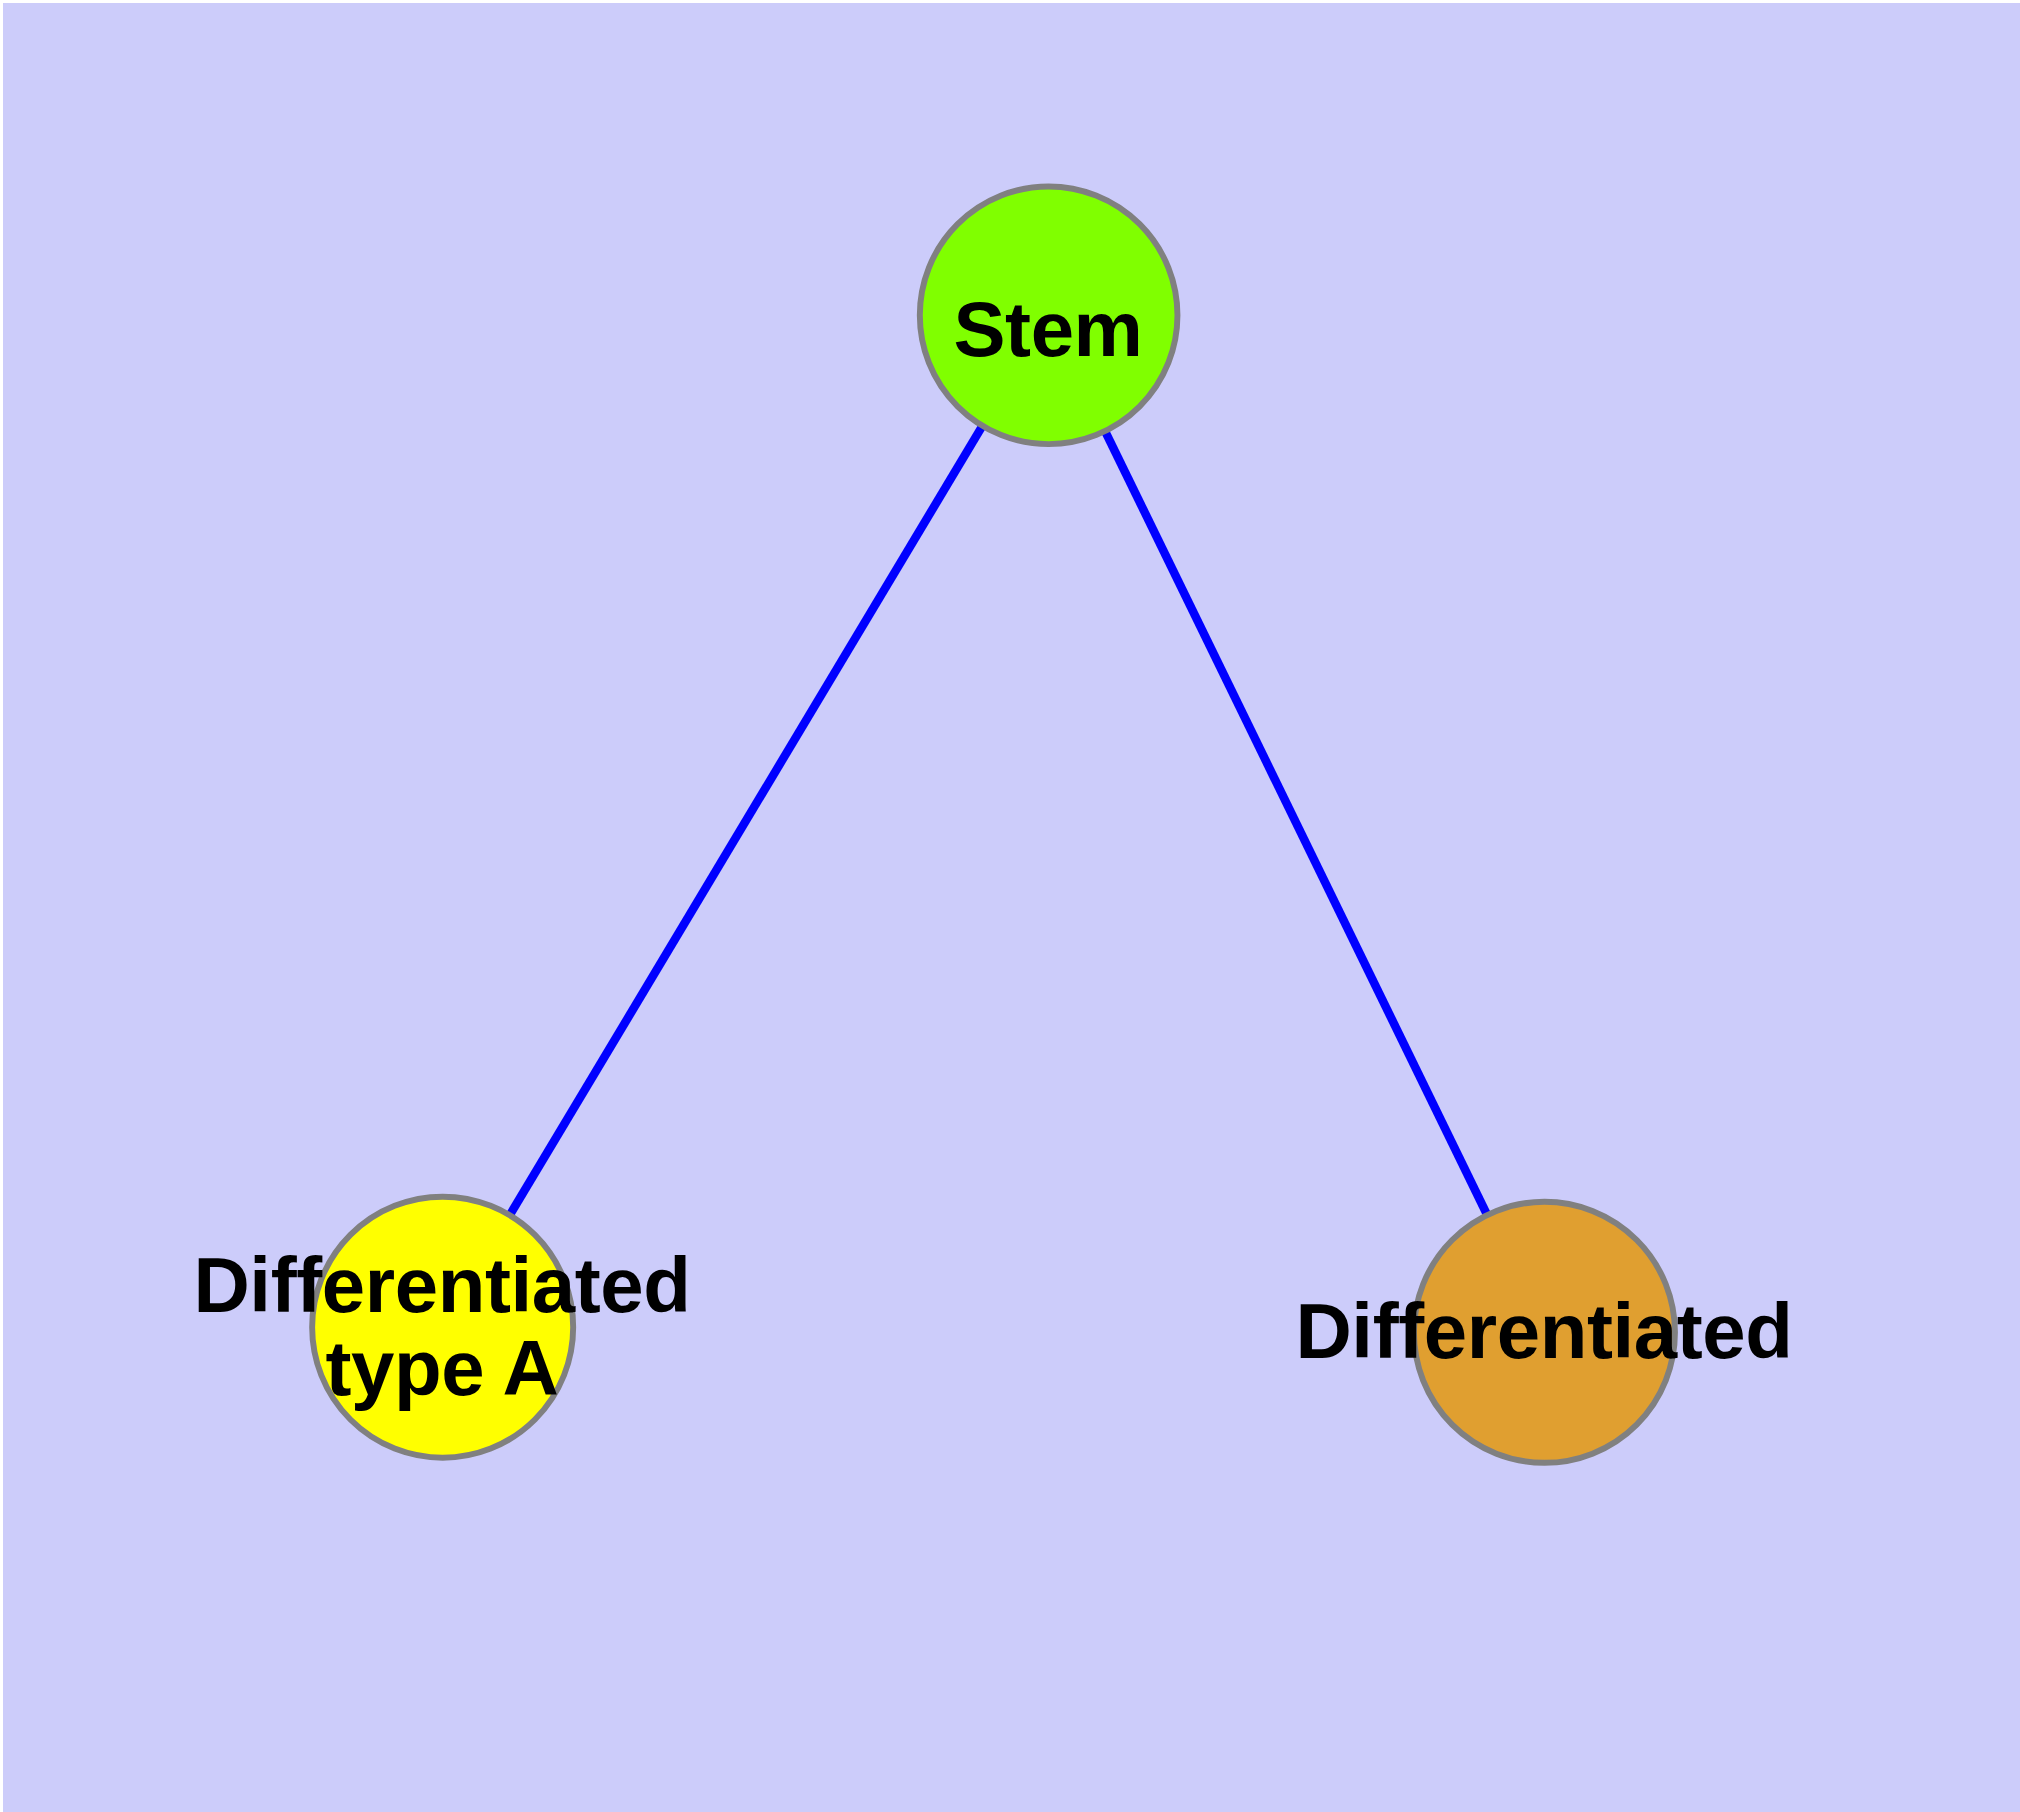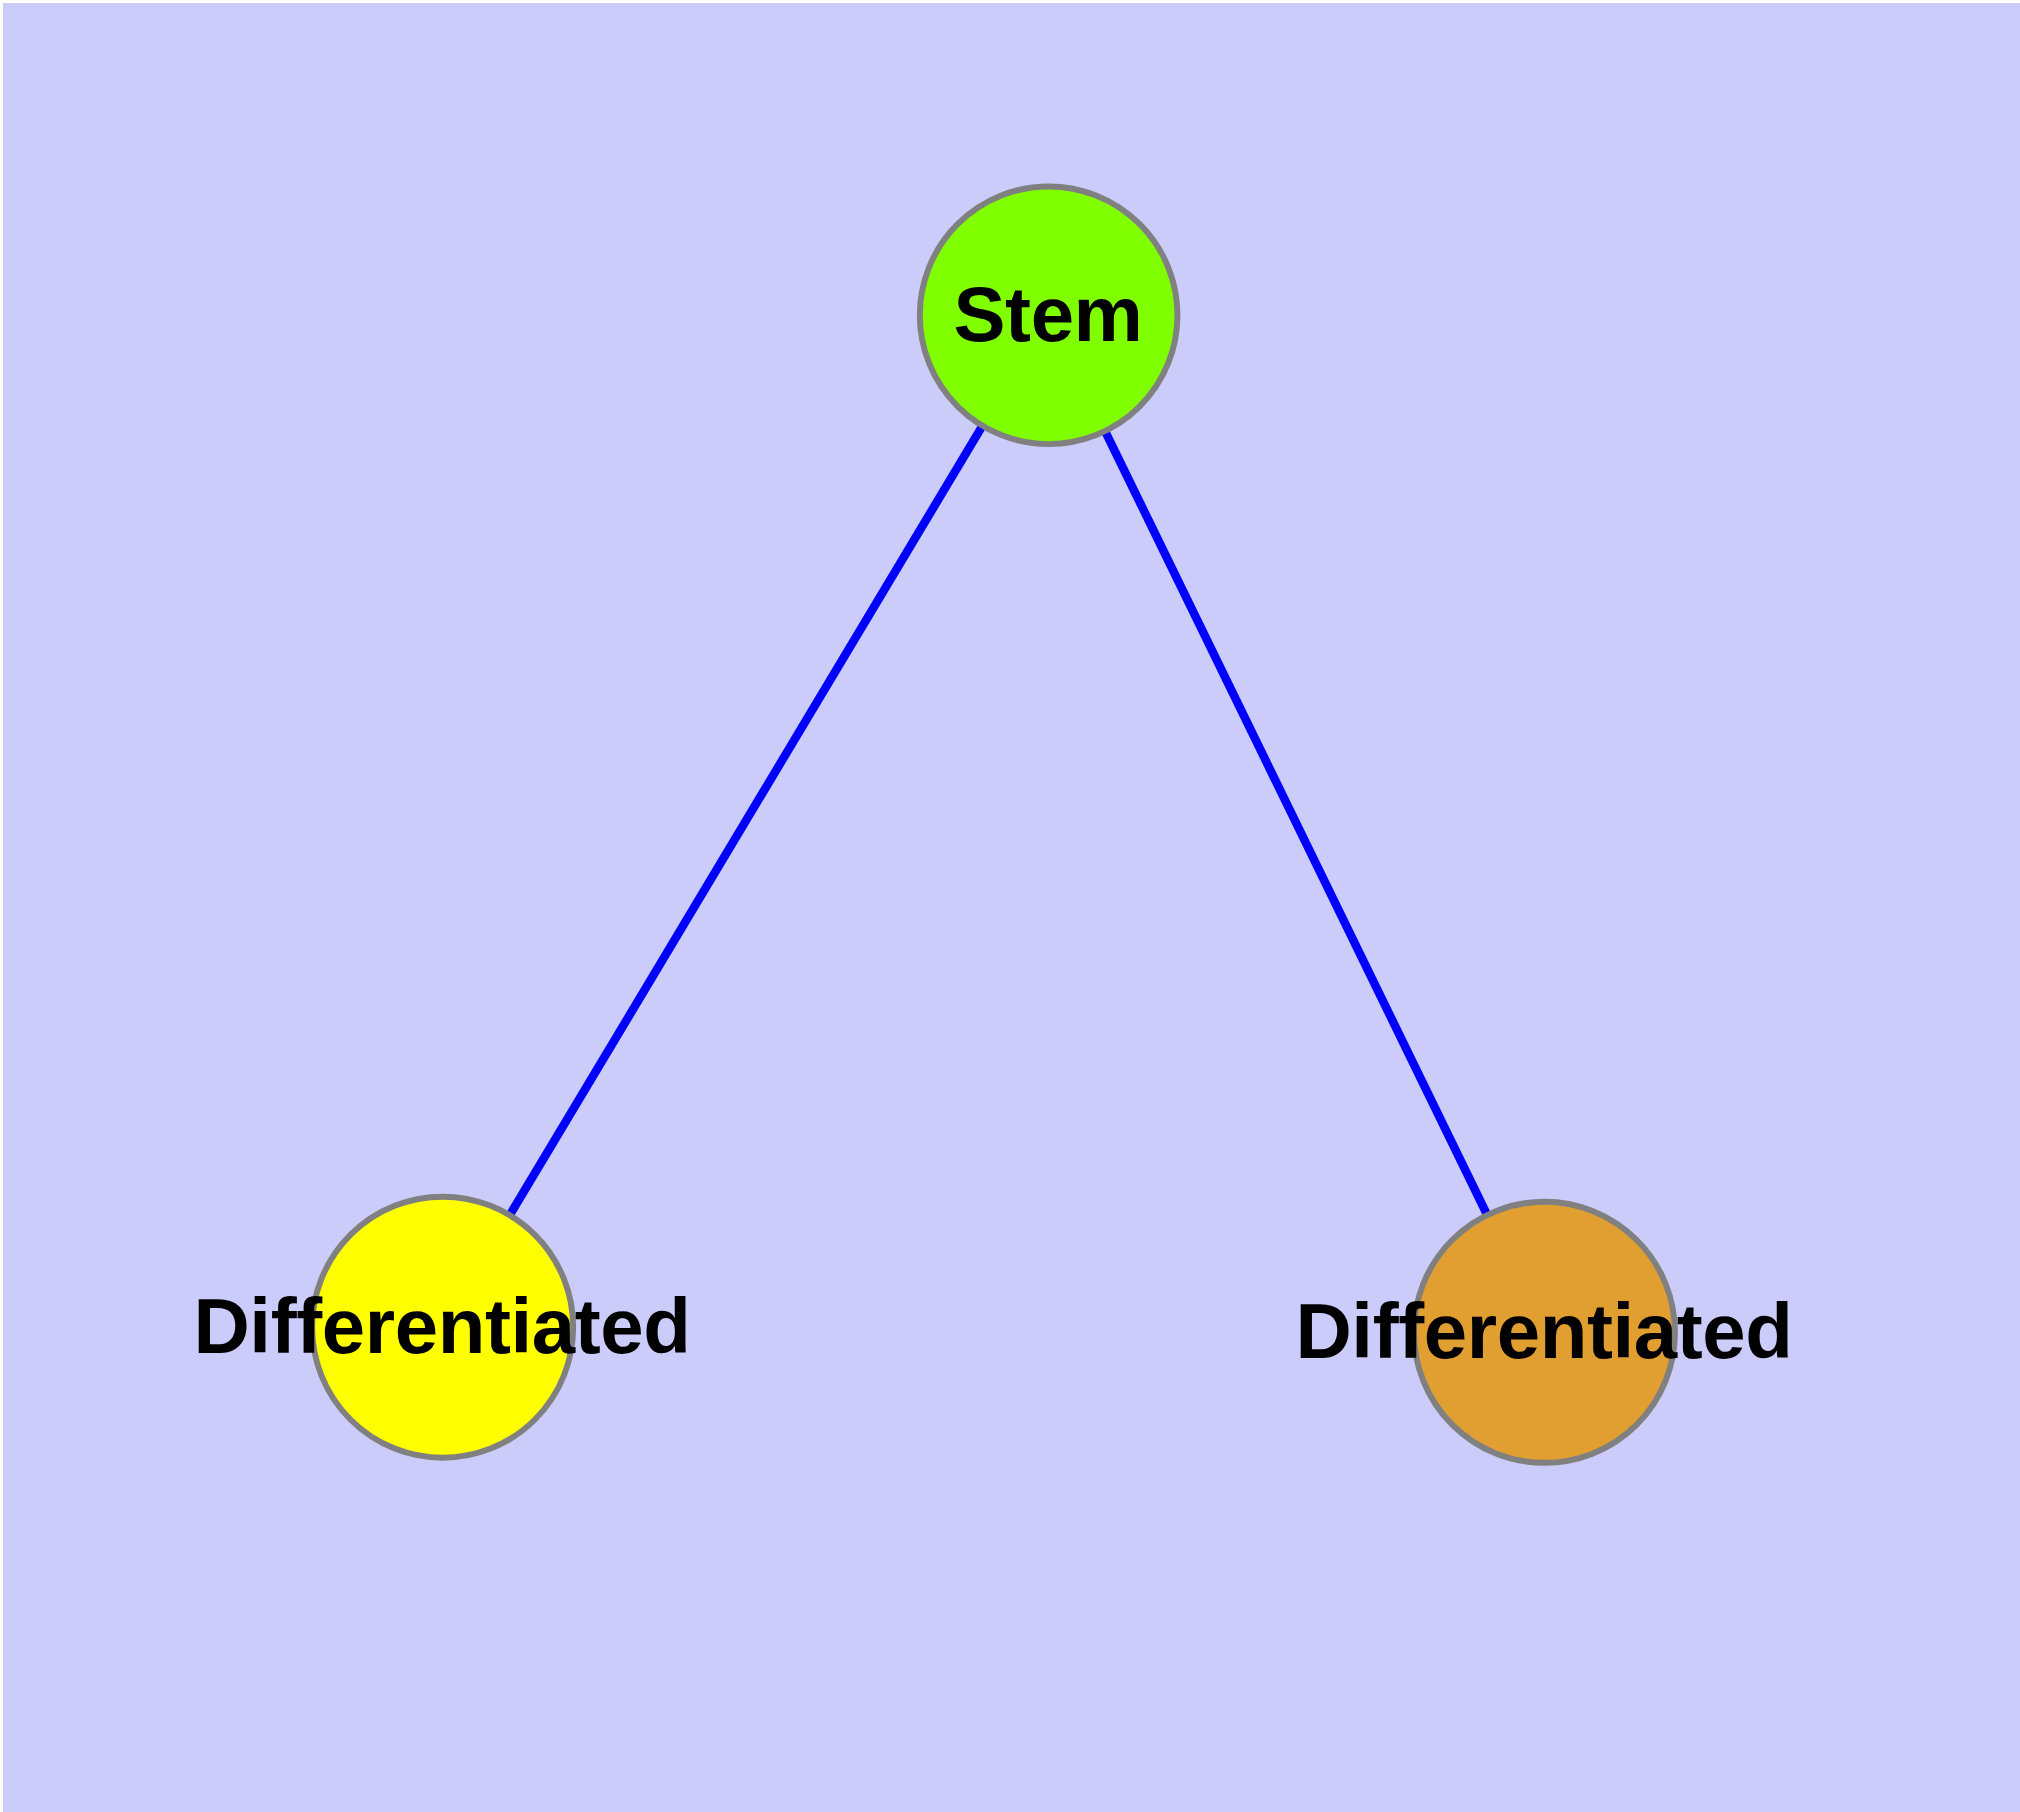--- a/index.html
+++ b/index.html
@@ -69,19 +69,19 @@
         <line x1="1301.8539325842696" y1="505.03370786516854" x2="1756.2696629213483" y2="1437.1685393258426" class="edge-line" stroke="#0000ff" stroke-width="10"></line>
       </g>
     <g id="node-layer">
         <circle cx="1237" cy="372" r="152" class="node-circle" fill="#80ff00" stroke="#808080"></circle>
         <circle cx="522" cy="1566" r="154" class="node-circle" fill="#ffff00" stroke="#808080"></circle>
         <circle cx="1822" cy="1572" r="154" class="node-circle" fill="#e09f30" stroke="#808080"></circle>
       </g>
   </svg>
 
   <div id="label-layer">
-      <div class="node-label" style="left: 1048px; top: 315px;"><div>Stem</div></div>
-      <div class="node-label" style="left: 442px; top: 1327px;"><div>Differentiated</div></div>
+      <div class="node-label" style="left: 1048px; top: 330px;"><div>Stem</div></div>
+      <div class="node-label" style="left: 442px; top: 1327px;"><div>Differentiated</div><div>type A</div></div>
       <div class="node-label" style="left: 1544px; top: 1332px;"><div>Differentiated</div></div>
     </div>
 
 </div>
 
 
 </body></html>

